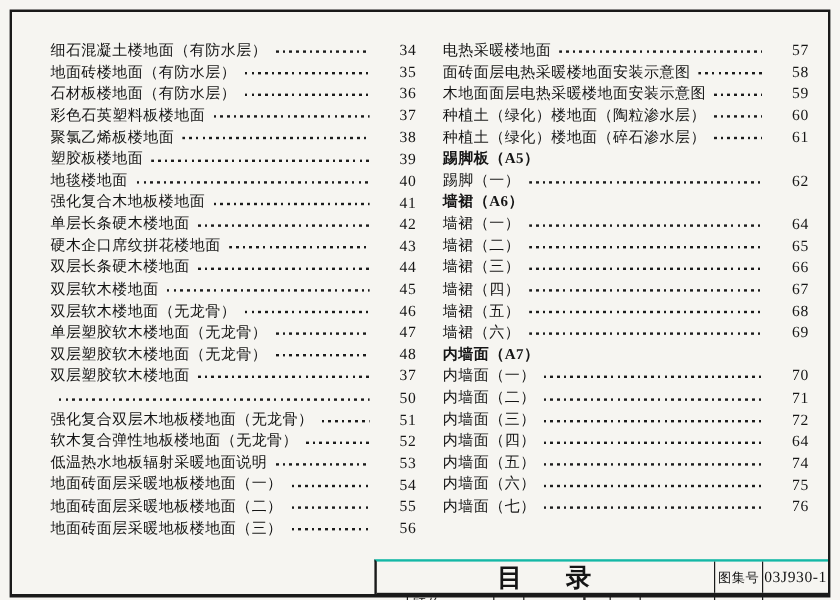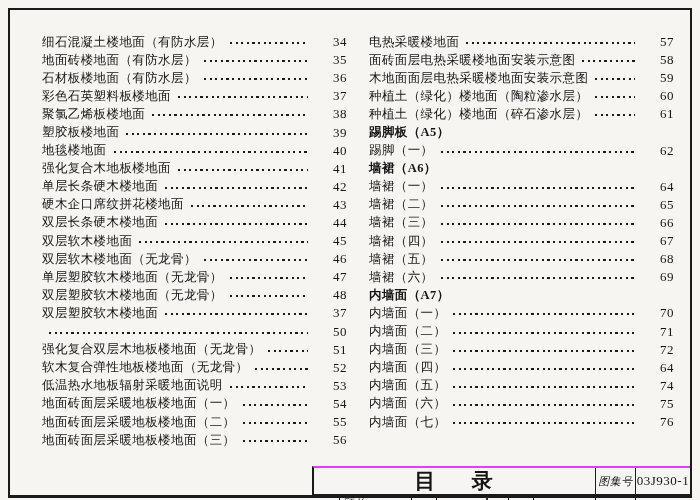--- a/index.html
+++ b/index.html
@@ -32,38 +32,38 @@
     background:repeating-linear-gradient(90deg,#1c1c1c 0 2.2px,transparent 2.2px 5.6px);
   }
   .pagenum {
     flex:0 0 34px; text-align:right; font-size:13px;
     font-family:"Liberation Serif",serif; letter-spacing:0.5px;
   }
   
   .titleblock {
     position:absolute; right:0; bottom:0; width:378px; height:29px;
     box-sizing:border-box;
-    border-top:2px solid #d946ef; border-left:2px solid #1a1a1a;
+    border-top:2px solid #14b8a6; border-left:2px solid #1a1a1a;
     display:flex; flex-direction:column; background:transparent;
   }
   .tb-top { display:flex; height:26px; border-bottom:2px solid #1a1a1a; }
   .tb-bottom { display:flex; flex:1 1 auto; }
   .tb-cell {
     box-sizing:border-box; display:flex; align-items:center; justify-content:center;
     border-left:1.5px solid #1a1a1a; overflow:hidden;
   }
   .tb-cell.first { border-left:none; }
   .tb-doc-title {
     flex:1 1 auto; display:flex; align-items:center; justify-content:center;
     font-size:21px; font-weight:bold; word-spacing:27px; letter-spacing:2px;
     border-left:none;
   }
   .tb-lbl  { font-size:11px; letter-spacing:0.5px; }
   .tb-val  { font-size:13px; letter-spacing:0.5px;text-align:center; }
-  .w-label { flex:0 0 40px;font-style:italic; }
+  .w-label { flex:0 0 40px; }
   .w-value { flex:0 0 55px; }
   .w-role  { flex:0 0 25px; }
   .w-name1 { flex:0 0 72px; }
   .w-name2 { flex:0 0 72px; }
   .w-name3 { flex:1 1 auto; }
   .namecell { justify-content:flex-start; padding-left:4px; gap:3px; }
   .printed-name { font-size:11px; letter-spacing:1px; }
   .sig { flex:0 0 auto; margin-left:2px; }
   
   .fold-mark { position:absolute; left:486px; top:497px; width:2px; height:5px; background:#2a2a2a; }

